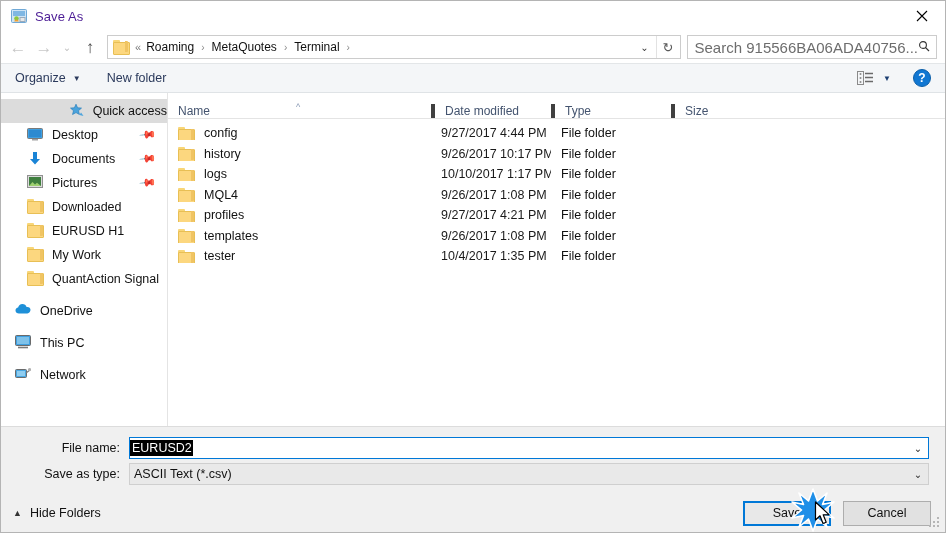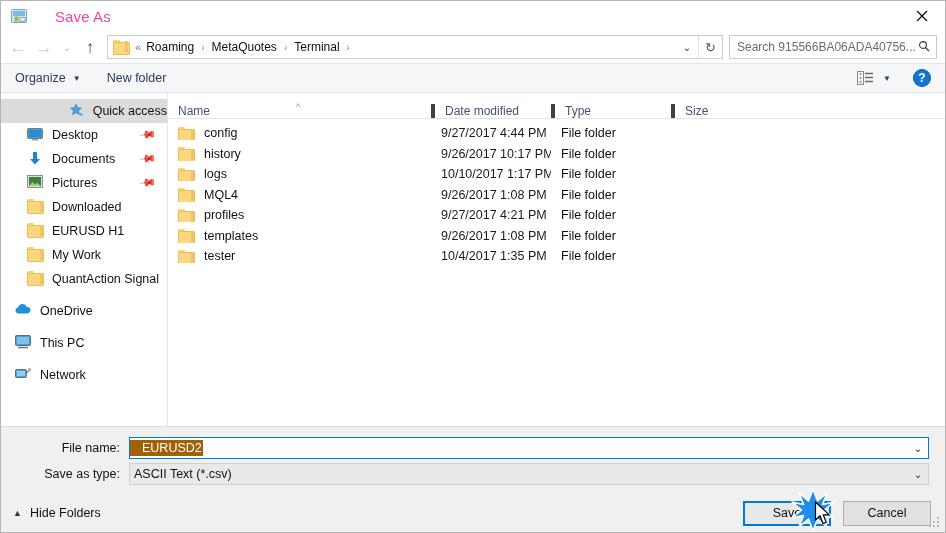--- a/index.html
+++ b/index.html
@@ -22,21 +22,21 @@
   }
 
   
   .titlebar {
     height: 30px; flex: 0 0 30px;
     background: #ffffff;
     display: flex; align-items: center;
     position: relative;
   }
   .title-icon { width:16px; height:16px; margin-left:10px; margin-right:8px; position:relative; flex:0 0 16px;}
-  .title-text { font-size: 15px; color:#ec4899; letter-spacing:.1px;margin-left:20px;}
+  .title-text { font-size: 13px; color:#4c1d95; letter-spacing:.1px;}
   .close-btn {
     position:absolute; right:0; top:0; width:46px; height:30px;
     display:flex; align-items:center; justify-content:center;
     color:#000; font-size:15px; cursor:default;
   }
   .close-btn svg { display:block; }
 
   
   .navbar {
     height: 32px; flex: 0 0 32px;
@@ -68,21 +68,21 @@
   .addr-refresh {
     width:24px; height:22px; border-left:1px solid #e2e2e2;
     display:flex; align-items:center; justify-content:center; flex:0 0 auto;
     color:#5a5a5a; font-size:13px;
   }
   .searchbox {
     flex:0 0 208px; height:24px; margin-left:6px;
     border:1px solid #cccccc; background:#fff;
     display:flex; align-items:center; padding:0 6px 0 7px;
   }
-  .search-ph { flex:1 1 auto; color:#6d6d6d; font-size:12px; white-space:nowrap; overflow:hidden;}
+  .search-ph { flex:1 1 auto; color:#6d6d6d; font-size:15px; white-space:nowrap; overflow:hidden;}
   .search-ico { flex:0 0 auto; color:#333; }
 
   
   .cmdbar {
     height:30px; flex:0 0 30px;
     background:#f4f6f8;
     border-top:1px solid #e3e6e8;
     border-bottom:1px solid #dfe3e6;
     display:flex; align-items:center;
     padding-left:14px;
@@ -152,21 +152,21 @@
     padding: 10px 16px 0 16px;
   }
   .formrow { display:flex; align-items:center; height:22px; margin-bottom:4px;}
   .formlabel { flex:0 0 112px; text-align:right; padding-right:9px; font-size:12.5px; color:#111; }
   .combo {
     flex:1 1 auto; height:22px; display:flex; align-items:center;
     background:#fff; border:1px solid #0078d7; position:relative; min-width:0;
   }
   .combo.grey { background:#e9e9e9; border:1px solid #cfcfcf;}
   .combo-val { padding-left:4px; font-size:12.5px; color:#111; white-space:nowrap;}
-  .combo-val.sel { background:#a16207; color:#fff; padding:1px 1px 1px 12px;}
+  .combo-val.sel { background:#000000; color:#fff; padding:1px 1px 1px 2px;}
   .combo-arrow {
     position:absolute; right:0; top:0; width:20px; height:20px;
     display:flex; align-items:center; justify-content:center;
     font-size:10px; color:#2b2b2b;
   }
 
   
   .footer {
     flex:0 0 38px; background:#f0f0f0;
     display:flex; align-items:center; padding:0 14px 0 12px;

